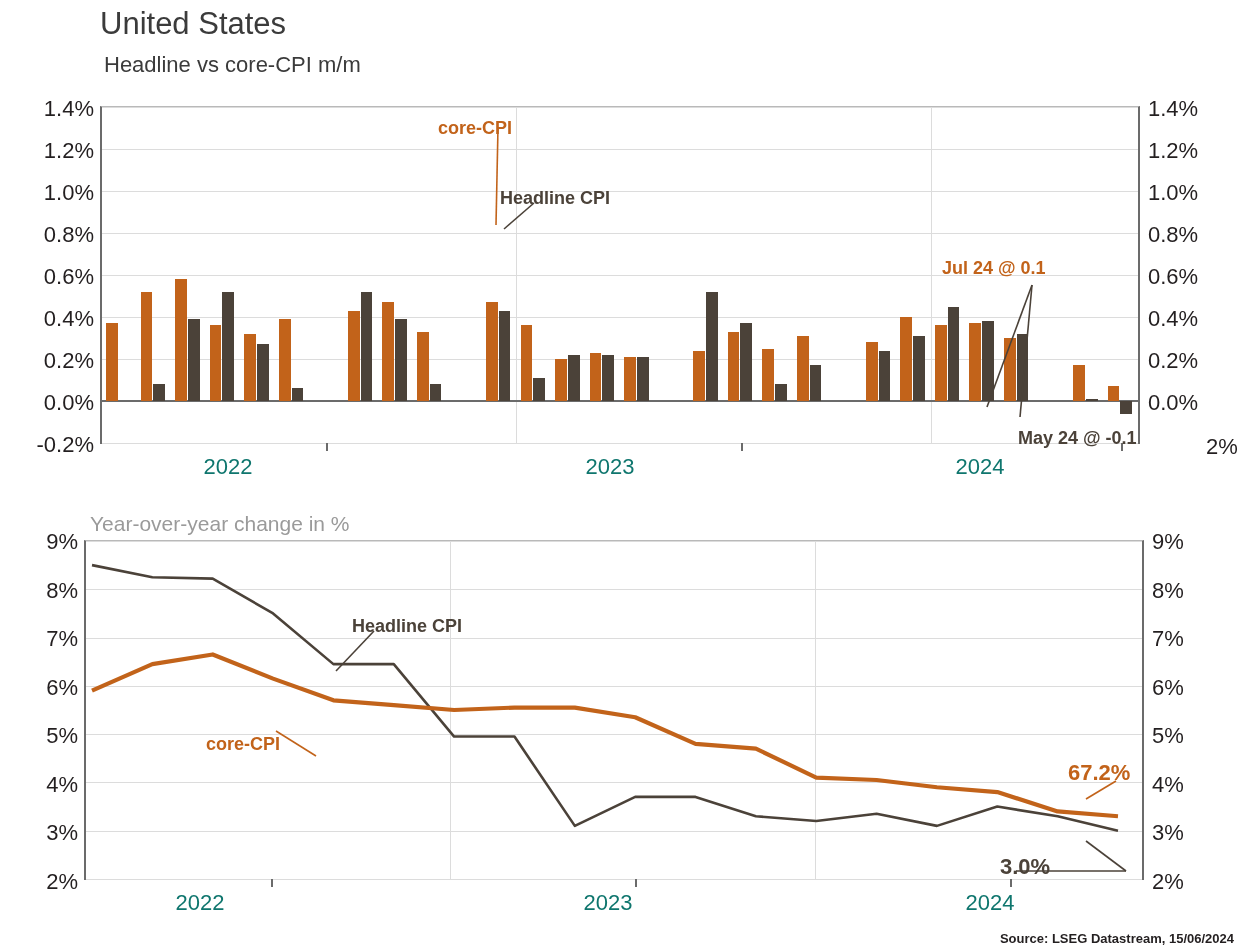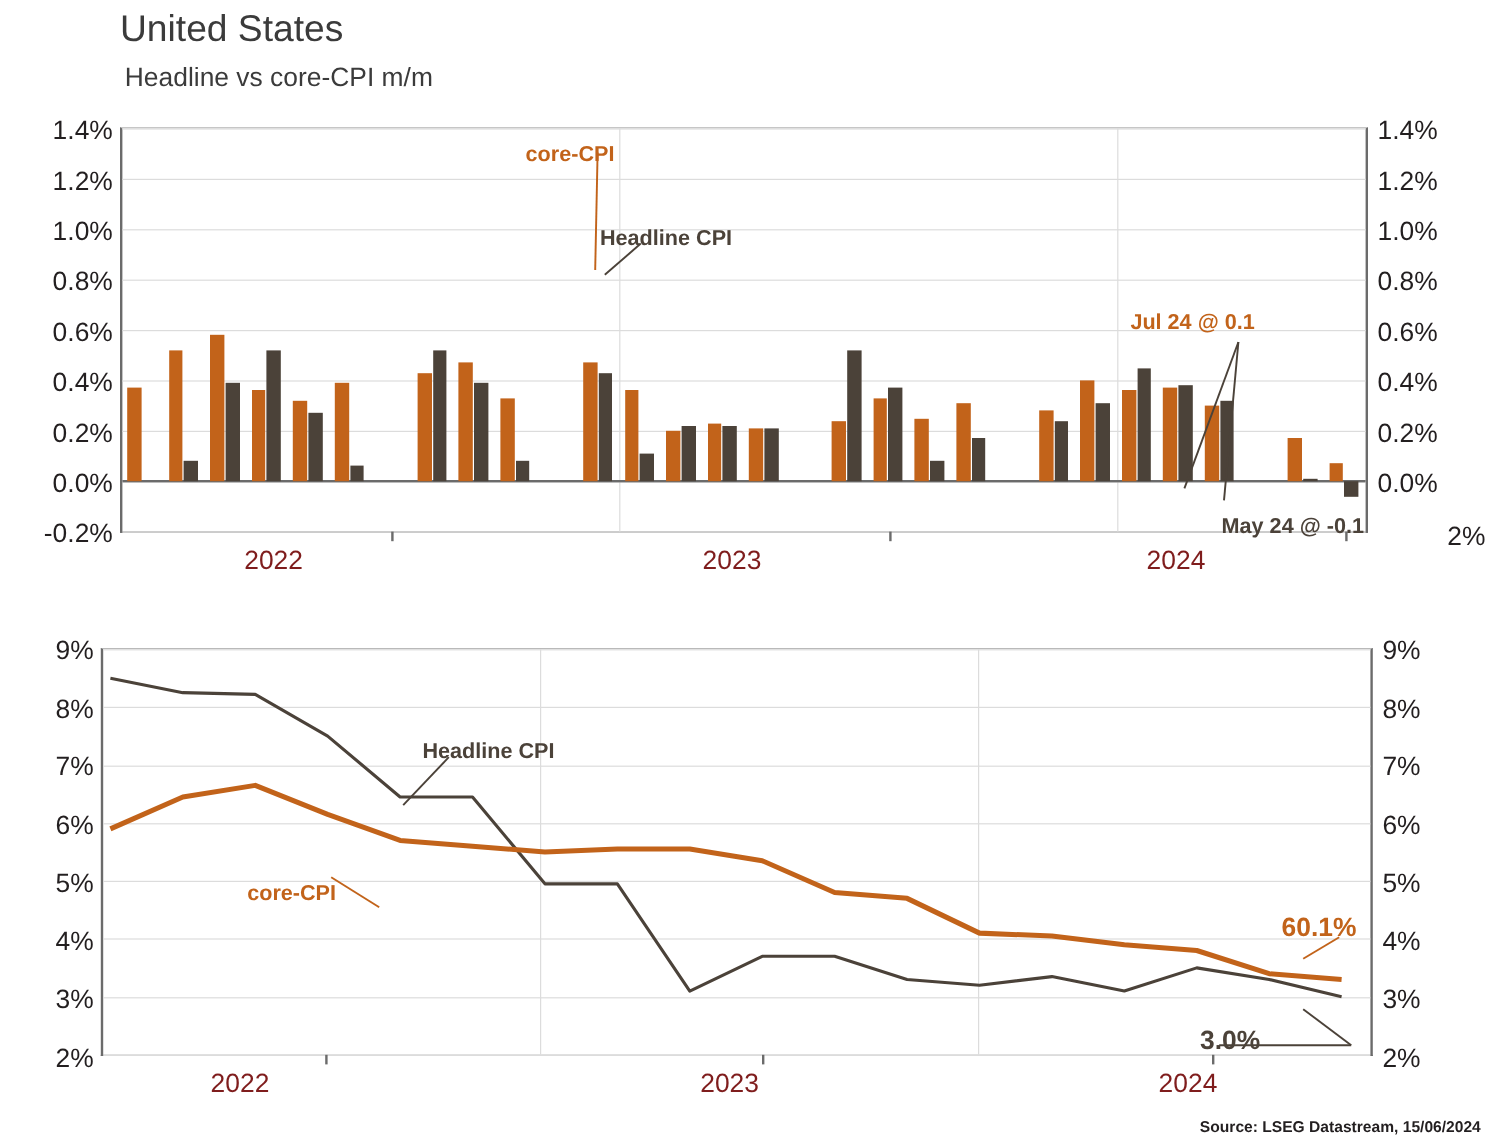--- a/index.html
+++ b/index.html
@@ -76,21 +76,21 @@
     position: absolute;
     font-size: 22px;
     color: #231f20;
     white-space: nowrap;
   }
   .ytick.left { text-align: right; }
   .ytick.right { text-align: left; }
   .xtick {
     position: absolute;
     font-size: 22px;
-    color: #7f1d1d;
+    color: #0f766e;
     text-align: center;
     white-space: nowrap;
   }
   .tickmark {
     position: absolute;
     width: 2px;
     background: #6b6b6b;
   }
 
   
@@ -258,20 +258,21 @@
         <line x1="190" y1="190" x2="230" y2="215" stroke="#C2631A" stroke-width="1.6"></line>
         <line x1="1000" y1="258" x2="1030" y2="240" stroke="#C2631A" stroke-width="1.6"></line>
         <line x1="1000" y1="300" x2="1040" y2="330" stroke="#4B4239" stroke-width="1.6"></line>
         <line x1="930" y1="330" x2="1040" y2="330" stroke="#4B4239" stroke-width="1.6"></line>
       </svg>
       <div class="tickmark" style="left: 184.8px; top: 338px; height: 8px;"></div>
       <div class="tickmark" style="left: 549.12px; top: 338px; height: 8px;"></div>
       <div class="tickmark" style="left: 924px; top: 338px; height: 8px;"></div>
     </div>
 
+  <div class="panel2-note" style="left:90px;top:0px;">Year-over-year change in %</div>
 
   <div class="ytick left" style="left:0px;top:17px;width:78px;">9%</div>
   <div class="ytick left" style="left:0px;top:66px;width:78px;">8%</div>
   <div class="ytick left" style="left:0px;top:114px;width:78px;">7%</div>
   <div class="ytick left" style="left:0px;top:163px;width:78px;">6%</div>
   <div class="ytick left" style="left:0px;top:211px;width:78px;">5%</div>
   <div class="ytick left" style="left:0px;top:260px;width:78px;">4%</div>
   <div class="ytick left" style="left:0px;top:308px;width:78px;">3%</div>
   <div class="ytick left" style="left:0px;top:357px;width:78px;">2%</div>
 
@@ -283,17 +284,17 @@
   <div class="ytick right" style="left:1152px;top:260px;width:70px;">4%</div>
   <div class="ytick right" style="left:1152px;top:308px;width:70px;">3%</div>
   <div class="ytick right" style="left:1152px;top:357px;width:70px;">2%</div>
 
   <div class="xtick" style="left:140px;top:378px;width:120px;">2022</div>
   <div class="xtick" style="left:548px;top:378px;width:120px;">2023</div>
   <div class="xtick" style="left:930px;top:378px;width:120px;">2024</div>
 
   <div class="anno head" style="left:352px;top:104px;">Headline CPI</div>
   <div class="anno core" style="left:206px;top:222px;">core-CPI</div>
-  <div class="val-label" style="left:1068px;top:248px;color:#C2631A;">60.1%</div>
+  <div class="val-label" style="left:1068px;top:248px;color:#C2631A;">67.2%</div>
   <div class="val-label" style="left:1000px;top:342px;color:#4B4239;">3.0%</div>
 </div>
 
 <div class="source">Source: LSEG Datastream, 15/06/2024</div>
 
 </body></html>

